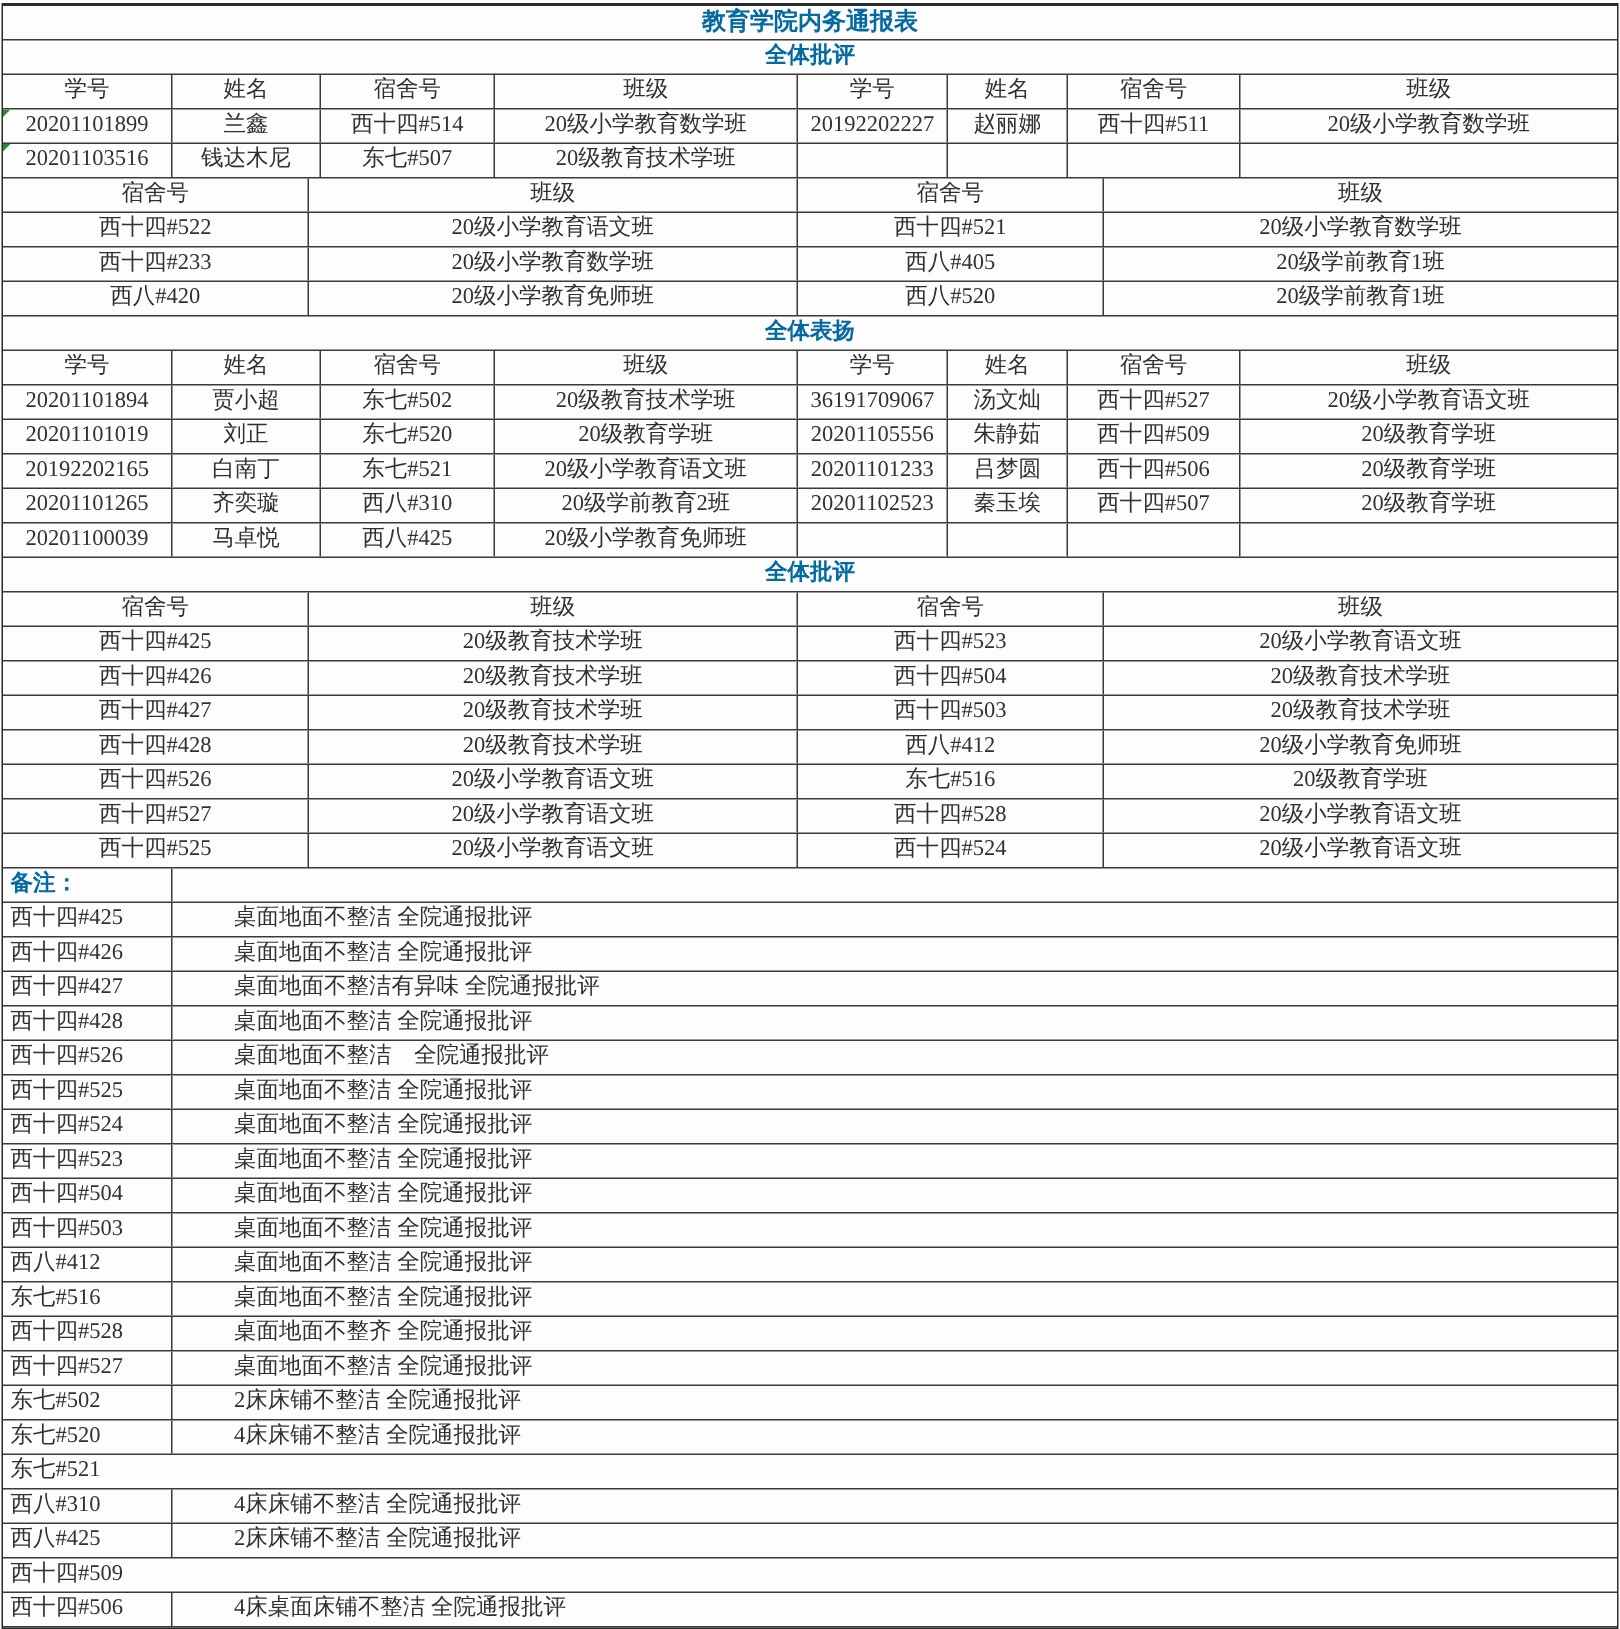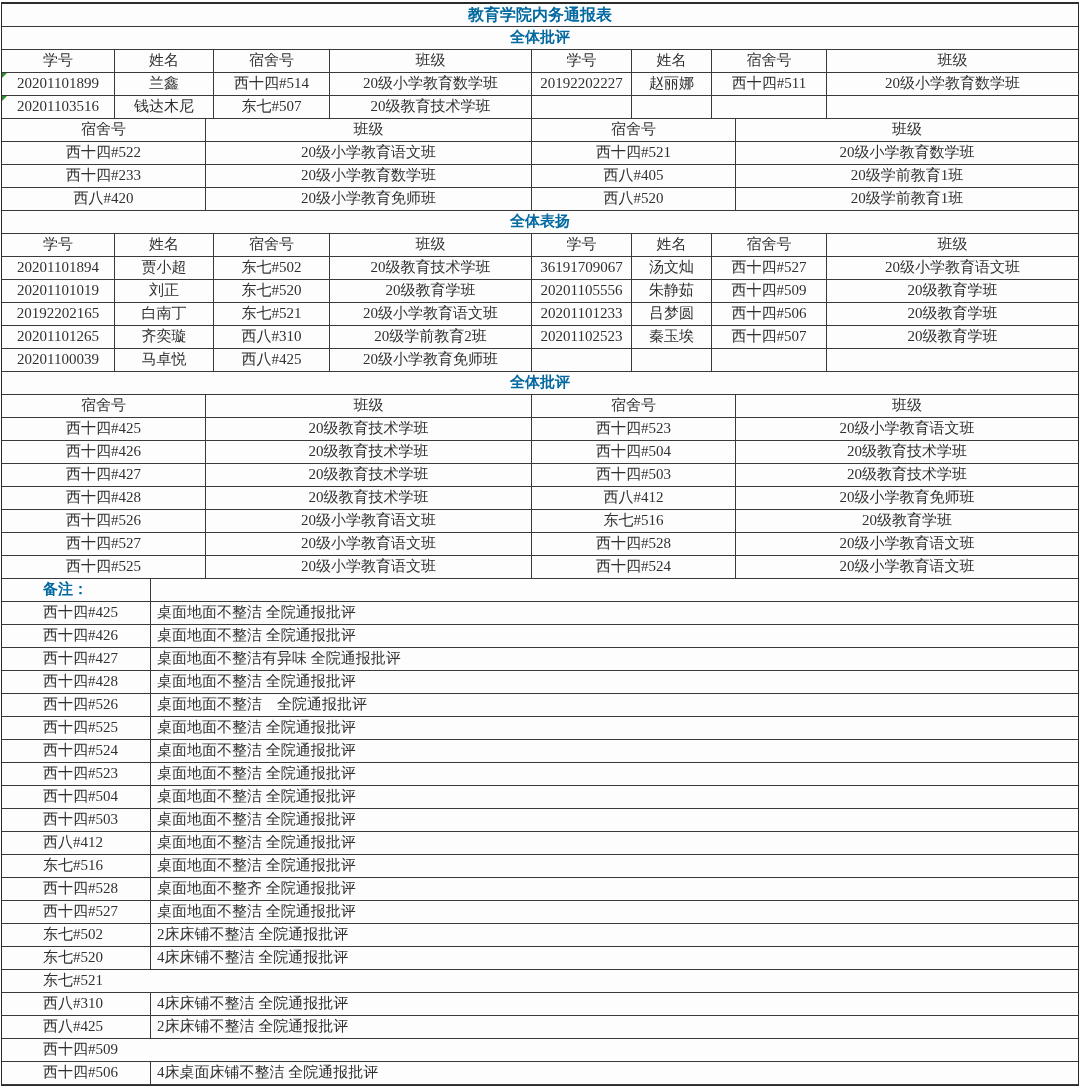--- a/index.html
+++ b/index.html
@@ -26,22 +26,22 @@
   .cell:last-child { border-right:none; }
   .full { flex:1; border-right:none; }
   .bold { font-weight:bold; color:#0369a1; }
   .title-row .cell { font-size:16px; }
   
   .c0{width:113px}.c1{width:99px}.c2{width:116px}.c3{width:202px}
   .c4{width:100px}.c5{width:80px}.c6{width:115px}.c7{flex:1}
   
   .d0{width:204px}.d1{width:326px}.d2{width:204px}.d3{flex:1}
   
-  .r0{width:113px; text-align:left; padding-left:5px;margin-left:36px;}
-  .r1{flex:1; text-align:left; padding-left:6px;}
+  .r0{width:113px; text-align:left; padding-left:5px;}
+  .r1{flex:1; text-align:left; padding-left:6px;margin-left:35px;}
   .flag {
     position:absolute; left:0; top:0;
     width:0; height:0;
     border-top:5px solid #2e8b2e;
     border-right:5px solid transparent;
   }
 </style>
 </head>
 <body>
 

